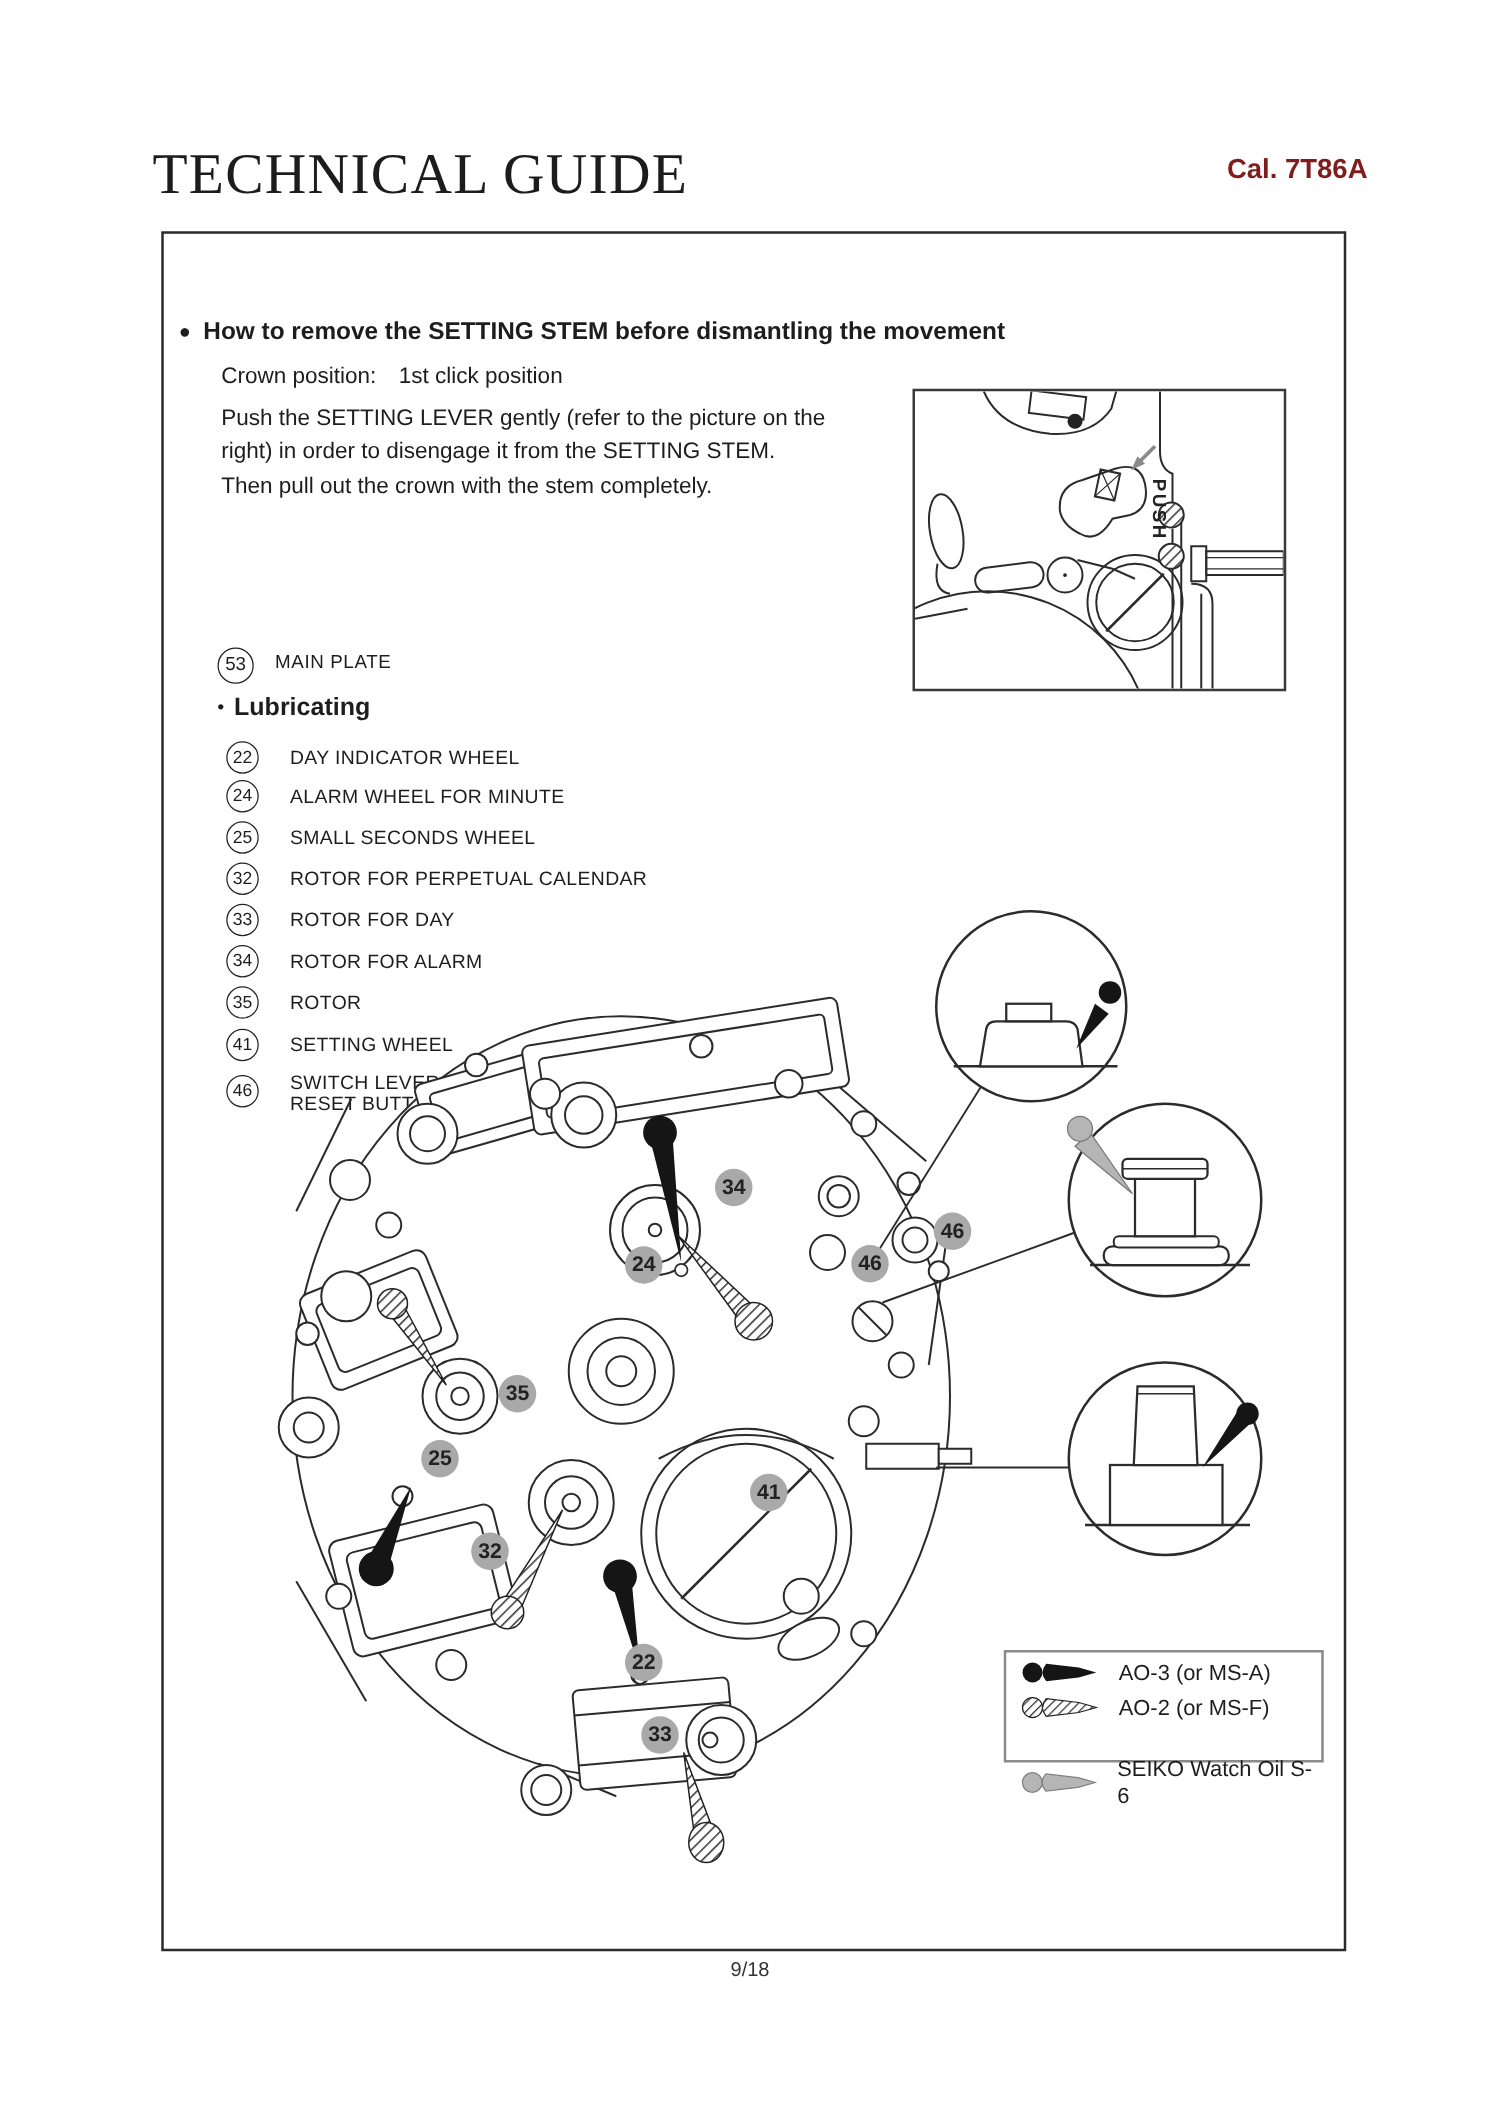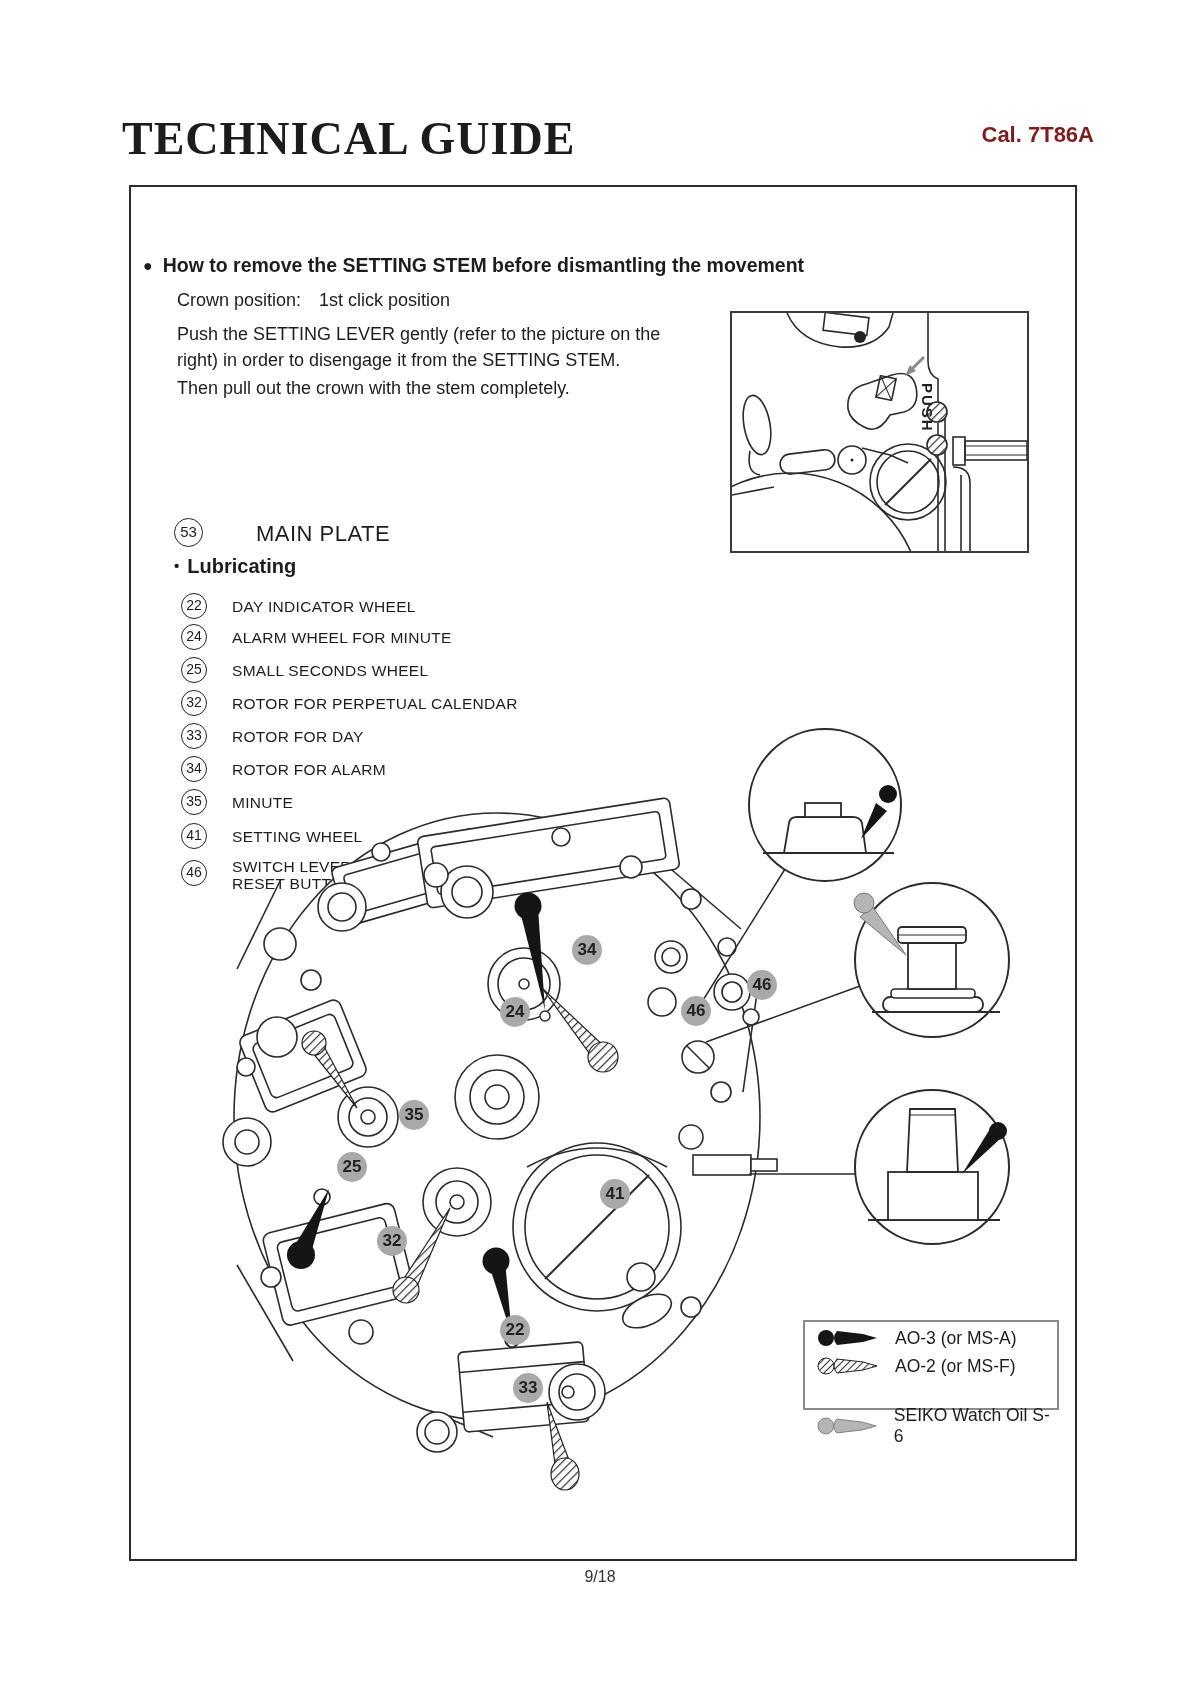--- a/index.html
+++ b/index.html
@@ -1,38 +1,38 @@
 <!DOCTYPE html>
 <html><head>
 <meta charset="utf-8">
 <style>
   html,body{margin:0;padding:0;background:#ffffff;}
   .page{position:relative;width:1200px;height:1684px;background:#fff;
         font-family:"Liberation Sans", sans-serif;color:#1d1d1d;overflow:hidden;}
   .title{position:absolute;left:122px;top:112px;font-family:"Liberation Serif", serif;
-         font-weight:700;font-size:46px;letter-spacing:1px;color:#1c1c1c;}
+         font-weight:400;font-size:46px;letter-spacing:1px;color:#1c1c1c;}
   .calibre{position:absolute;right:106px;top:122px;font-size:22px;font-weight:700;color:#7f1d1d;}
   .content-box{position:absolute;left:129px;top:185px;width:944px;height:1372px;
                border:2.5px solid #2b2b2b;background:#fff;}
   .section-bar{position:absolute;left:16px;top:15px;width:880px;height:37px;background:#9b9b9b;
                border-radius:19px;color:#fff;font-size:21px;font-weight:700;
                line-height:37px;padding-left:20px;letter-spacing:0.2px;}
   .howto{position:absolute;left:12px;top:67px;font-size:19.5px;font-weight:700;}
   .howto .dot{font-size:16px;margin-right:10px;vertical-align:1px;}
   .crown{position:absolute;left:46px;top:103px;font-size:18px;}
   .crown .cl{margin-right:18px;}
   .para{position:absolute;left:46px;font-size:18px;line-height:26px;width:505px;}
   .p1{top:134px;} .p2{top:188px;}
   .pic-frame{position:absolute;left:599px;top:124px;width:295px;height:238px;
              border:2px solid #3a3a3a;overflow:hidden;background:#fff;}
   .numcircle{display:inline-block;box-sizing:border-box;border:1.5px solid #222;border-radius:50%;
              text-align:center;background:#fff;}
   .mp-row{position:absolute;left:31px;top:331px;height:28px;margin-left:12px;}
   .mp-row .numcircle{width:29px;height:29px;font-size:15px;line-height:26px;}
-  .mp-label{position:absolute;left:89px;top:334px;font-size:22px;letter-spacing:0.5px;margin-left:36px;}
+  .mp-label{position:absolute;left:89px;top:334px;font-size:15px;letter-spacing:0.5px;}
   .lub-row{position:absolute;left:43px;top:368px;font-size:20px;font-weight:700;}
   .lub-row .b{font-size:15px;margin-right:8px;vertical-align:2px;}
   .part-row{position:absolute;left:50px;height:26px;}
   .part-row .numcircle{width:26px;height:26px;font-size:14px;line-height:23px;}
   .part-label{position:absolute;left:101px;font-size:15.5px;letter-spacing:0.3px;
               white-space:pre-line;line-height:17px;}
   .diagram-svg{position:absolute;left:0;top:0;width:944px;height:1372px;}
   .badge{position:absolute;width:30px;height:30px;border-radius:50%;background:#a9a9a9;
          color:#222;font-size:17px;font-weight:700;line-height:30px;text-align:center;}
   .legend{position:absolute;left:672px;top:1133px;width:256px;height:90px;border:2px solid #8a8a8a;
@@ -132,21 +132,21 @@
     <div class="part-label" style="top:442px">ALARM WHEEL FOR MINUTE</div>
     <div class="part-row" style="top:470px"><span class="numcircle">25</span></div>
     <div class="part-label" style="top:475px">SMALL SECONDS WHEEL</div>
     <div class="part-row" style="top:503px"><span class="numcircle">32</span></div>
     <div class="part-label" style="top:508px">ROTOR FOR PERPETUAL CALENDAR</div>
     <div class="part-row" style="top:536px"><span class="numcircle">33</span></div>
     <div class="part-label" style="top:541px">ROTOR FOR DAY</div>
     <div class="part-row" style="top:569px"><span class="numcircle">34</span></div>
     <div class="part-label" style="top:574px">ROTOR FOR ALARM</div>
     <div class="part-row" style="top:602px"><span class="numcircle">35</span></div>
-    <div class="part-label" style="top:607px">MINUTE</div>
+    <div class="part-label" style="top:607px">ROTOR</div>
     <div class="part-row" style="top:636px"><span class="numcircle">41</span></div>
     <div class="part-label" style="top:641px">SETTING WHEEL</div>
     <div class="part-row" style="top:673px"><span class="numcircle">46</span></div>
     <div class="part-label" style="top:671px">SWITCH LEVER FOR
 RESET BUTTON</div>
 
     <svg class="diagram-svg" viewBox="0 0 944 1372">
       <defs>
         <pattern id="dh" width="6" height="6" patternUnits="userSpaceOnUse" patternTransform="rotate(45)">
           <rect width="6" height="6" fill="#fff"></rect>

